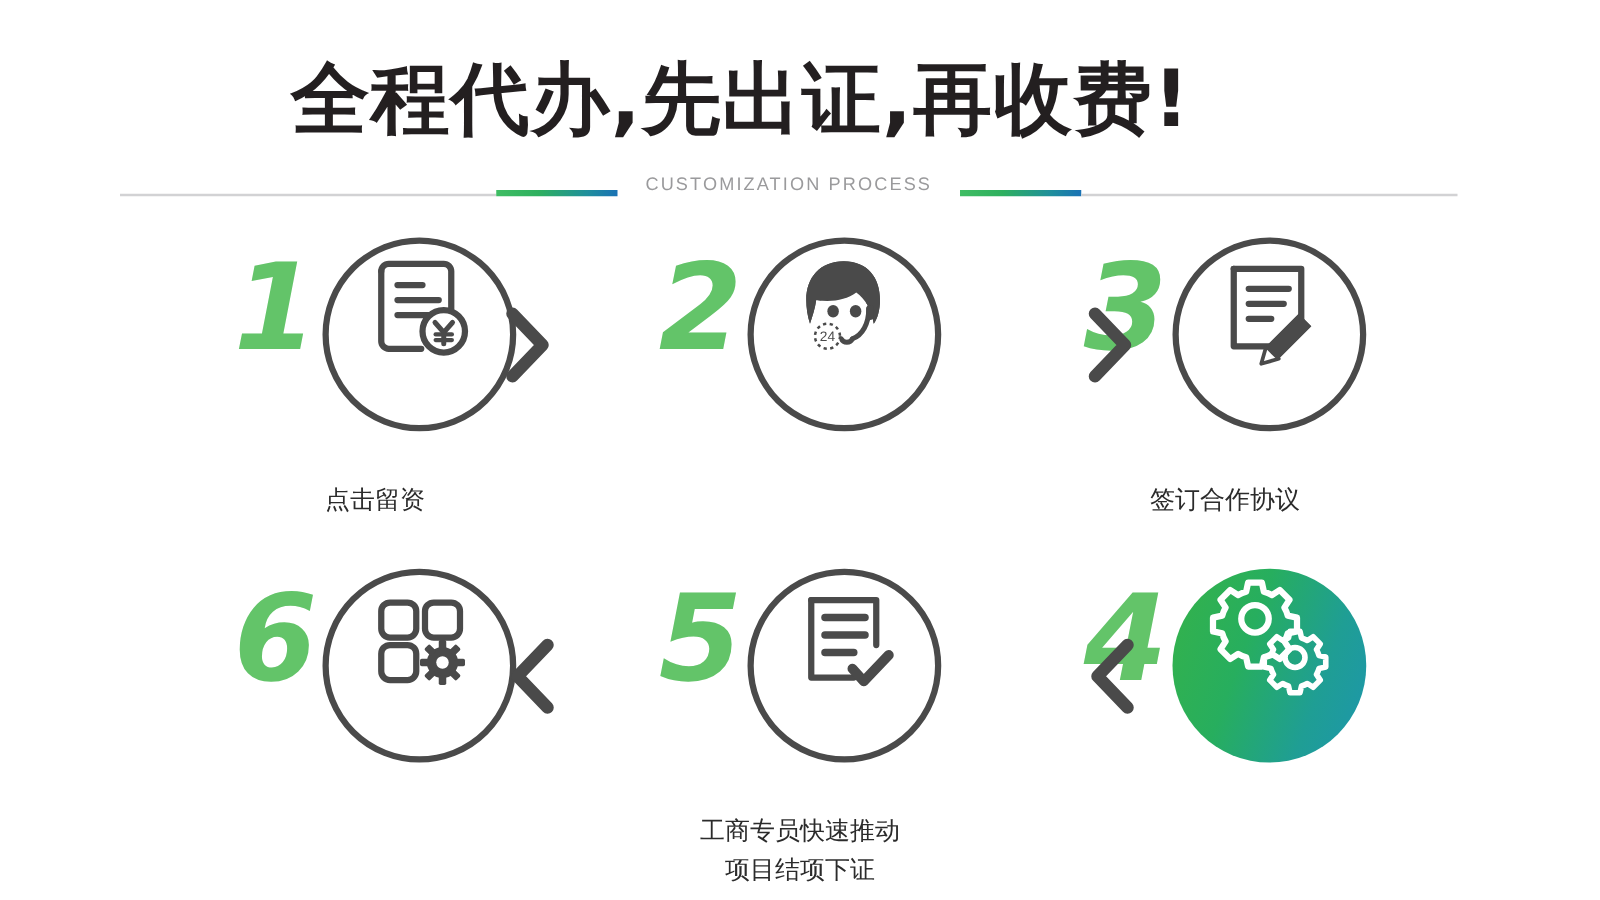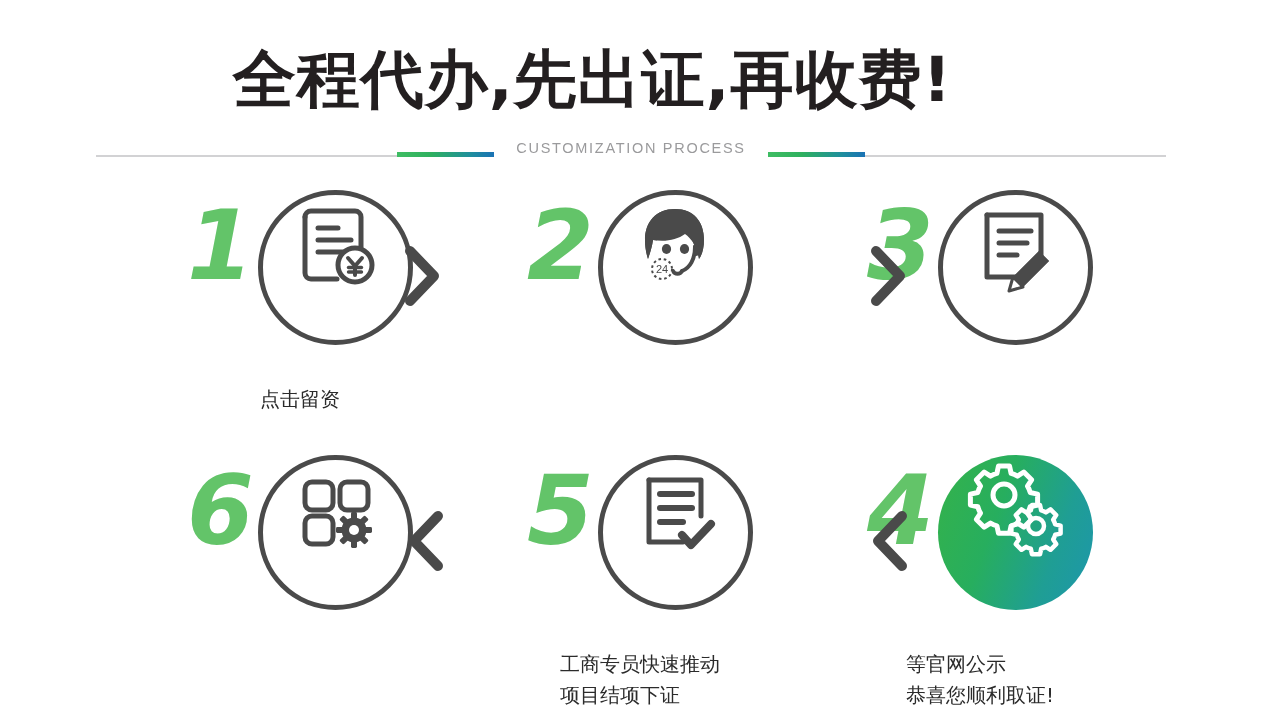--- a/index.html
+++ b/index.html
@@ -117,21 +117,21 @@
     display: flex;
     align-items: flex-start;
     justify-content: center;
     flex: 0 0 auto;
   }
   .circle.filled {
     border: none;
     background: linear-gradient(110deg, #35b24a 0%, #27ae5e 38%, #1f9e94 72%, #1d96ad 100%);
   }
   .label {
-    text-align: left;
+    text-align: center;
     font-size: 20px;
     color: #2b2b2b;
     line-height: 1.55;
     margin-top: 4px;
     font-family: "DejaVu Sans", "Liberation Sans", sans-serif;
     white-space: pre-line;
   }
 
   
   .arrow {
@@ -222,20 +222,21 @@
               <line x1="34" y1="36" x2="66" y2="36" stroke="#4a4a4a" stroke-width="5" stroke-linecap="round"></line>
               <line x1="34" y1="48" x2="62" y2="48" stroke="#4a4a4a" stroke-width="5" stroke-linecap="round"></line>
               <line x1="34" y1="60" x2="52" y2="60" stroke="#4a4a4a" stroke-width="5" stroke-linecap="round"></line>
               <path d="M74 56 l10 10 l-26 26 l-10 -10 z" fill="#4a4a4a"></path>
               <path d="M48 82 l10 10 l-14 4 z" fill="#4a4a4a"></path>
               <path d="M48 82 l10 10 l-14 4 z" fill="#ffffff" stroke="#4a4a4a" stroke-width="3" stroke-linejoin="round"></path>
               <path d="M74 56 l10 10 l-26 26 l-10 -10 z" fill="#4a4a4a"></path>
             </svg>
           </div>
         </div>
+        <div class="label">签订合作协议</div>
       </div>
 
       <div class="arrow a1">
         <svg width="44" height="62" viewBox="0 0 44 62">
           <path d="M10 6 L34 31 L10 56" fill="none" stroke="#4a4a4a" stroke-width="10" stroke-linecap="round" stroke-linejoin="round"></path>
         </svg>
       </div>
       <div class="arrow a2">
         <svg width="44" height="62" viewBox="0 0 44 62">
           <path d="M10 6 L34 31 L10 56" fill="none" stroke="#4a4a4a" stroke-width="10" stroke-linecap="round" stroke-linejoin="round"></path>
@@ -299,22 +300,20 @@
                 <path d="M-5.5 -29 h11 l1.6 7.4 a23 23 0 0 1 6.4 2.7 l6.3 -4.1 l7.8 7.8 l-4.1 6.3 a23 23 0 0 1 2.7 6.4 l7.4 1.6 v11 l-7.4 1.6 a23 23 0 0 1 -2.7 6.4 l4.1 6.3 l-7.8 7.8 l-6.3 -4.1 a23 23 0 0 1 -6.4 2.7 l-1.6 7.4 h-11 l-1.6 -7.4 a23 23 0 0 1 -6.4 -2.7 l-6.3 4.1 l-7.8 -7.8 l4.1 -6.3 a23 23 0 0 1 -2.7 -6.4 l-7.4 -1.6 v-11 l7.4 -1.6 a23 23 0 0 1 2.7 -6.4 l-4.1 -6.3 l7.8 -7.8 l6.3 4.1 a23 23 0 0 1 6.4 -2.7 z"></path>
                 <circle cx="0" cy="0" r="11"></circle>
               </g>
               <g transform="translate(74,71)" fill="none" stroke="#ffffff" stroke-width="4.5" stroke-linejoin="round">
                 <path d="M-4 -21 h8 l1.2 5.4 a17 17 0 0 1 4.7 2 l4.6 -3 l5.7 5.7 l-3 4.6 a17 17 0 0 1 2 4.7 l5.4 1.2 v8 l-5.4 1.2 a17 17 0 0 1 -2 4.7 l3 4.6 l-5.7 5.7 l-4.6 -3 a17 17 0 0 1 -4.7 2 l-1.2 5.4 h-8 l-1.2 -5.4 a17 17 0 0 1 -4.7 -2 l-4.6 3 l-5.7 -5.7 l3 -4.6 a17 17 0 0 1 -2 -4.7 l-5.4 -1.2 v-8 l5.4 -1.2 a17 17 0 0 1 2 -4.7 l-3 -4.6 l5.7 -5.7 l4.6 3 a17 17 0 0 1 4.7 -2 z"></path>
                 <circle cx="0" cy="0" r="8"></circle>
               </g>
             </svg>
           </div>
         </div>
-        <div class="label">等官网公示
-恭喜您顺利取证!</div>
       </div>
 
       <div class="arrow b1">
         <svg width="44" height="62" viewBox="0 0 44 62">
           <path d="M34 6 L10 31 L34 56" fill="none" stroke="#4a4a4a" stroke-width="10" stroke-linecap="round" stroke-linejoin="round"></path>
         </svg>
       </div>
       <div class="arrow b2">
         <svg width="44" height="62" viewBox="0 0 44 62">
           <path d="M34 6 L10 31 L34 56" fill="none" stroke="#4a4a4a" stroke-width="10" stroke-linecap="round" stroke-linejoin="round"></path>

